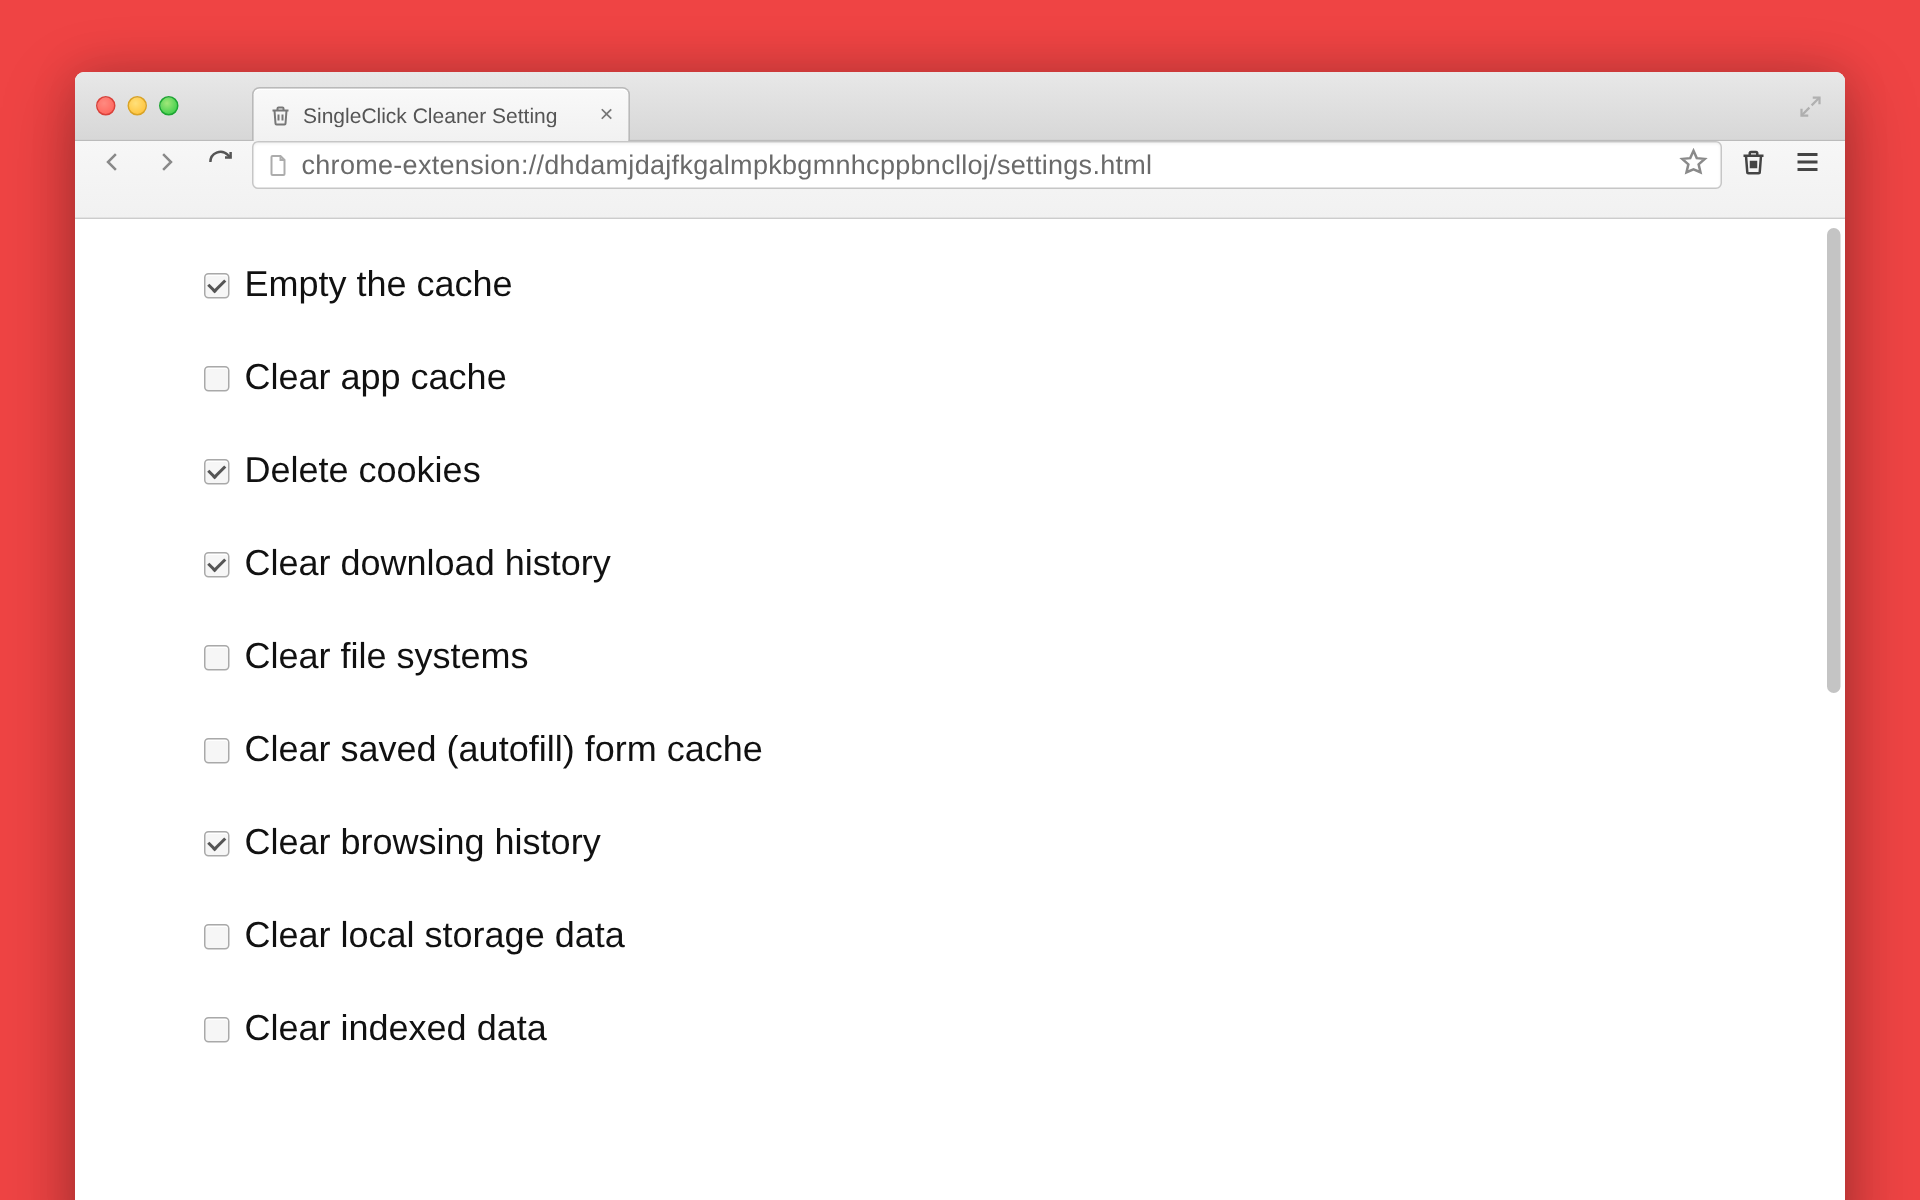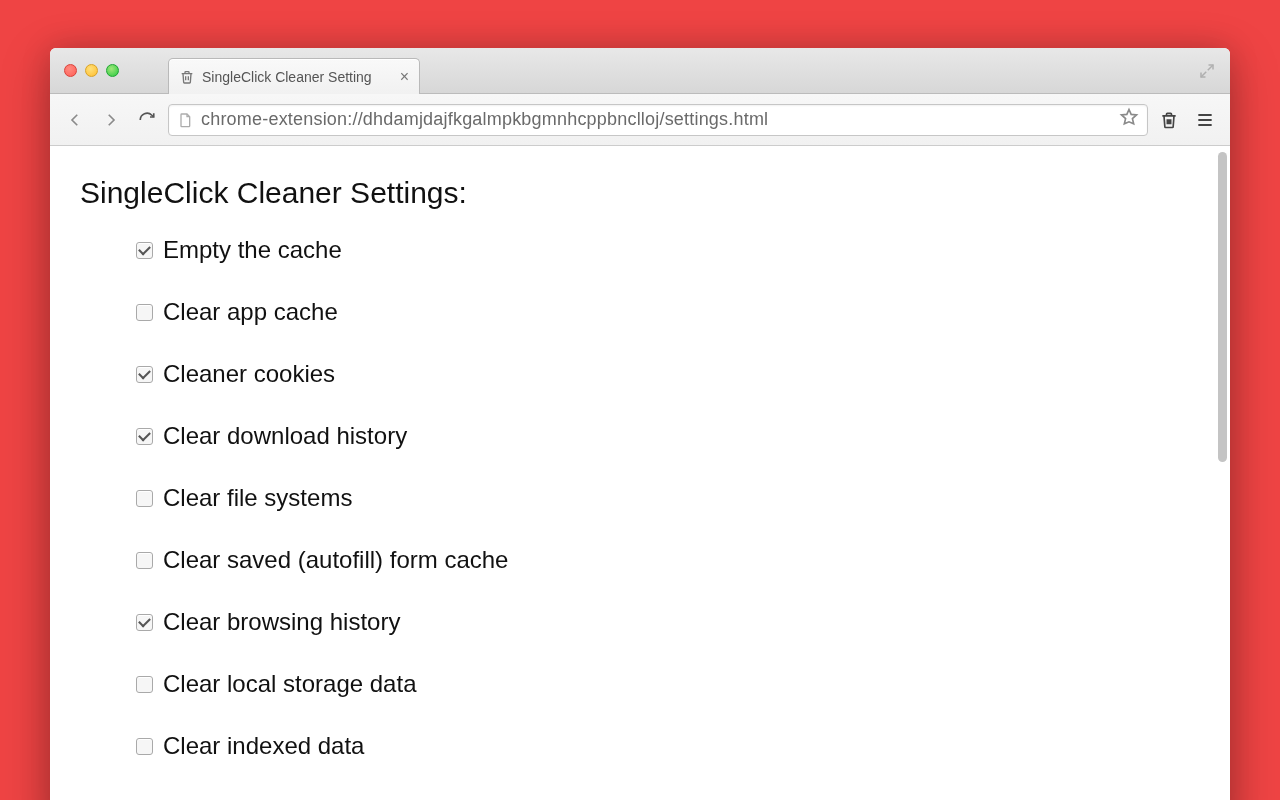--- a/index.html
+++ b/index.html
@@ -43,21 +43,21 @@
   }
   .tab .favicon { width:16px; height:16px; flex:0 0 auto; }
   .tab .tab-title { flex:1 1 auto; white-space:nowrap; overflow:hidden; text-overflow: clip; color:#555;}
   .tab .tab-close { flex:0 0 auto; color:#777; font-size:16px; line-height:1; cursor:default;}
   
   
   .toolbar {
     height: 52px; width: 100%;
     background: linear-gradient(#f7f7f7, #f1f1f1);
     border-bottom: 1px solid #ccc;
-    display:flex; align-items:center; padding: 0 10px; gap: 6px;
+    display:flex; padding: 0 10px; gap: 6px;
   }
   .nav-btn { width: 30px; height: 28px; display:flex; align-items:center; justify-content:center; color:#707070; }
   .nav-btn svg { width:18px; height:18px; }
   .omnibox {
     flex: 1 1 auto; height: 32px; background:#fff; border:1px solid #c6c6c6; border-radius:4px;
     display:flex; align-items:center; padding: 0 8px; gap:8px; color:#666; font-size:18px;
     box-shadow: inset 0 1px 2px rgba(0,0,0,0.06);
     font-family: "Helvetica Neue", Arial, sans-serif;
   }
   .omnibox .page-icon { width:16px; height:16px; flex:0 0 auto; opacity:0.7;}
@@ -163,33 +163,32 @@
       <div class="tool-icon">
         <svg viewBox="0 0 24 24" fill="none" stroke="#444" stroke-width="2.4">
           <path d="M4 6h16M4 12h16M4 18h16"></path>
         </svg>
       </div>
     </div>
 
     <div class="viewport">
       <div class="vscroll"></div>
       <div class="page">
-        <h1 class="settings-title">SingleClick Cleaner Settings:</h1>
         <ul class="options">
             <li>
               <span class="cb checked"></span>
               <span>Empty the cache</span>
             </li>
             <li>
               <span class="cb"></span>
               <span>Clear app cache</span>
             </li>
             <li>
               <span class="cb checked"></span>
-              <span>Cleaner cookies</span>
+              <span>Delete cookies</span>
             </li>
             <li>
               <span class="cb checked"></span>
               <span>Clear download history</span>
             </li>
             <li>
               <span class="cb"></span>
               <span>Clear file systems</span>
             </li>
             <li>

